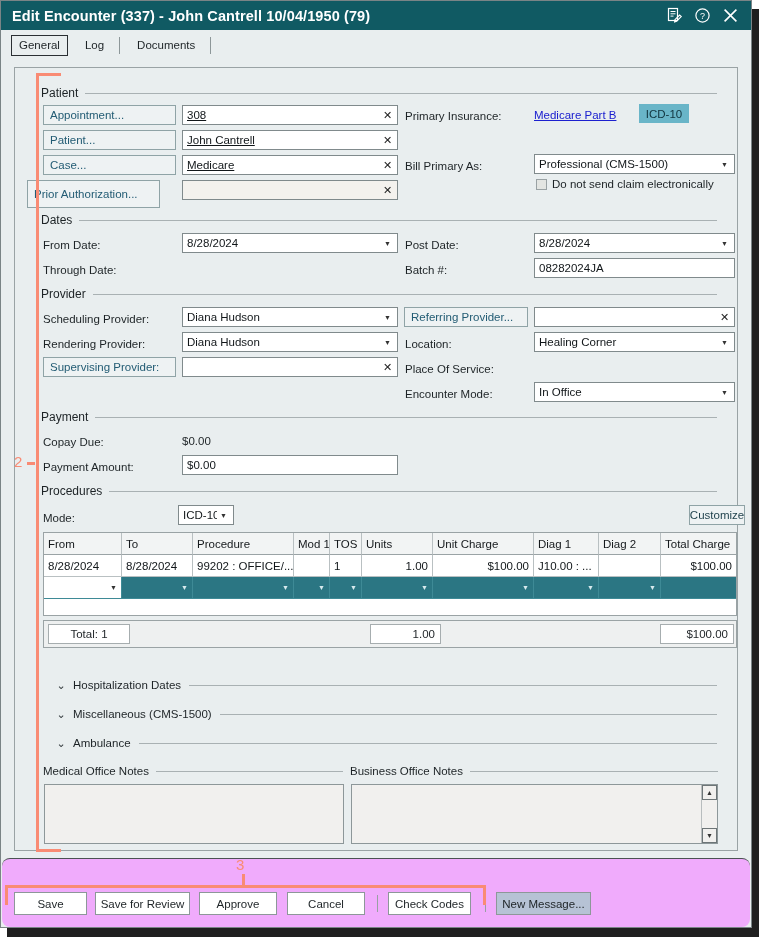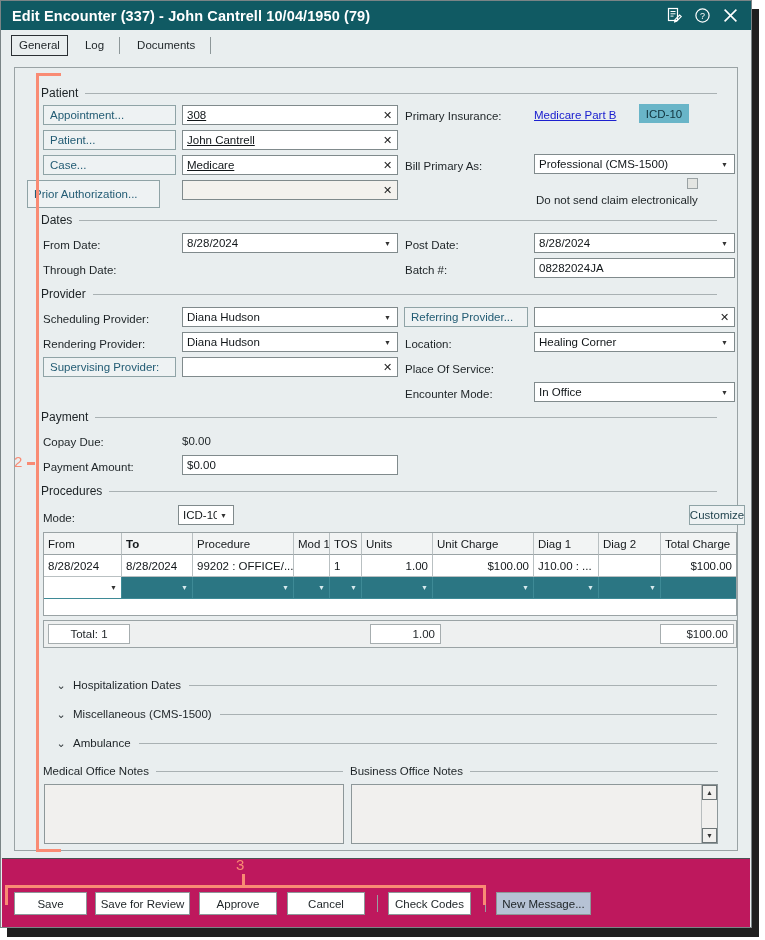--- a/index.html
+++ b/index.html
@@ -129,21 +129,21 @@
     white-space: nowrap; cursor: pointer;
   }
   .badge {
     position: absolute;
     background: #69b5c8; color: #10333d;
     font-size: 11.5px;
     display: flex; align-items: center; justify-content: center;
     cursor: pointer;
   }
 
-  .chkrow { position: absolute; display: flex; align-items: flex-end; gap: 5px; cursor: pointer; flex-direction: column; }
+  .chkrow { position: absolute; display: flex; align-items: center; gap: 5px; cursor: pointer; }
   .chkbox { width: 11px; height: 11px; border: 1px solid #9aa2a4; background: #e3e5e2; }
   .chkrow .ctext { font-size: 11.5px; color: #1d2326; white-space: nowrap; }
 
   .btn {
     position: absolute;
     background: #ffffff;
     border: 1px solid #8d9799;
     font-size: 11.5px; color: #1d2326;
     display: flex; align-items: center; justify-content: center;
     cursor: pointer; white-space: nowrap;
@@ -236,22 +236,23 @@
   .sbtn {
     height: 15px; border: 1px solid #6d7577; background: #f1f0ee;
     display: flex; align-items: center; justify-content: center;
     font-size: 7px; color: #333; cursor: pointer; line-height: 1;
   }
 
   
   .footer {
     position: absolute; left: 1px; top: 857px;
     width: 748px; height: 69px;
-    background: #be185d;
+    background: #f0abfc;
     border-top: 1px solid #4b5254;
+    border-radius: 8px;
   }
 
   
   .ann { position: absolute; pointer-events: none; }
   .ann-v { background: #f98b74; width: 3px; }
   .ann-h { background: #f98b74; height: 3px; }
   .ann-num {
     position: absolute; color: #f98b74;
     font-size: 15px; font-family: "Liberation Sans", sans-serif;
     pointer-events: none;
@@ -436,21 +437,21 @@
         <div class="tbox" style="left:163px; top:437px; width:56px; height:20px;">
           <span class="val">ICD-10</span>
           <span class="caret">▼</span>
         </div>
         <div class="btn tealish" style="left:674px; top:437px; width:56px; height:20px;">Customize</div>
 
         <div class="grid" style="left:28px; top:464px; width:694px; height:84px;">
 
           <div class="grow ghead">
             <div class="gcell" style="width:78px;">From</div>
-            <div class="gcell" style="width:71px;font-weight:bold;">To</div>
+            <div class="gcell" style="width:71px;">To</div>
             <div class="gcell" style="width:101px;">Procedure</div>
             <div class="gcell" style="width:36px;">Mod 1</div>
             <div class="gcell" style="width:32px;">TOS</div>
             <div class="gcell" style="width:71px;">Units</div>
             <div class="gcell" style="width:101px;">Unit Charge</div>
             <div class="gcell" style="width:65px;">Diag 1</div>
             <div class="gcell" style="width:62px;">Diag 2</div>
             <div class="gcell" style="width:75px; border-right:none;">Total Charge</div>
           </div>
 

